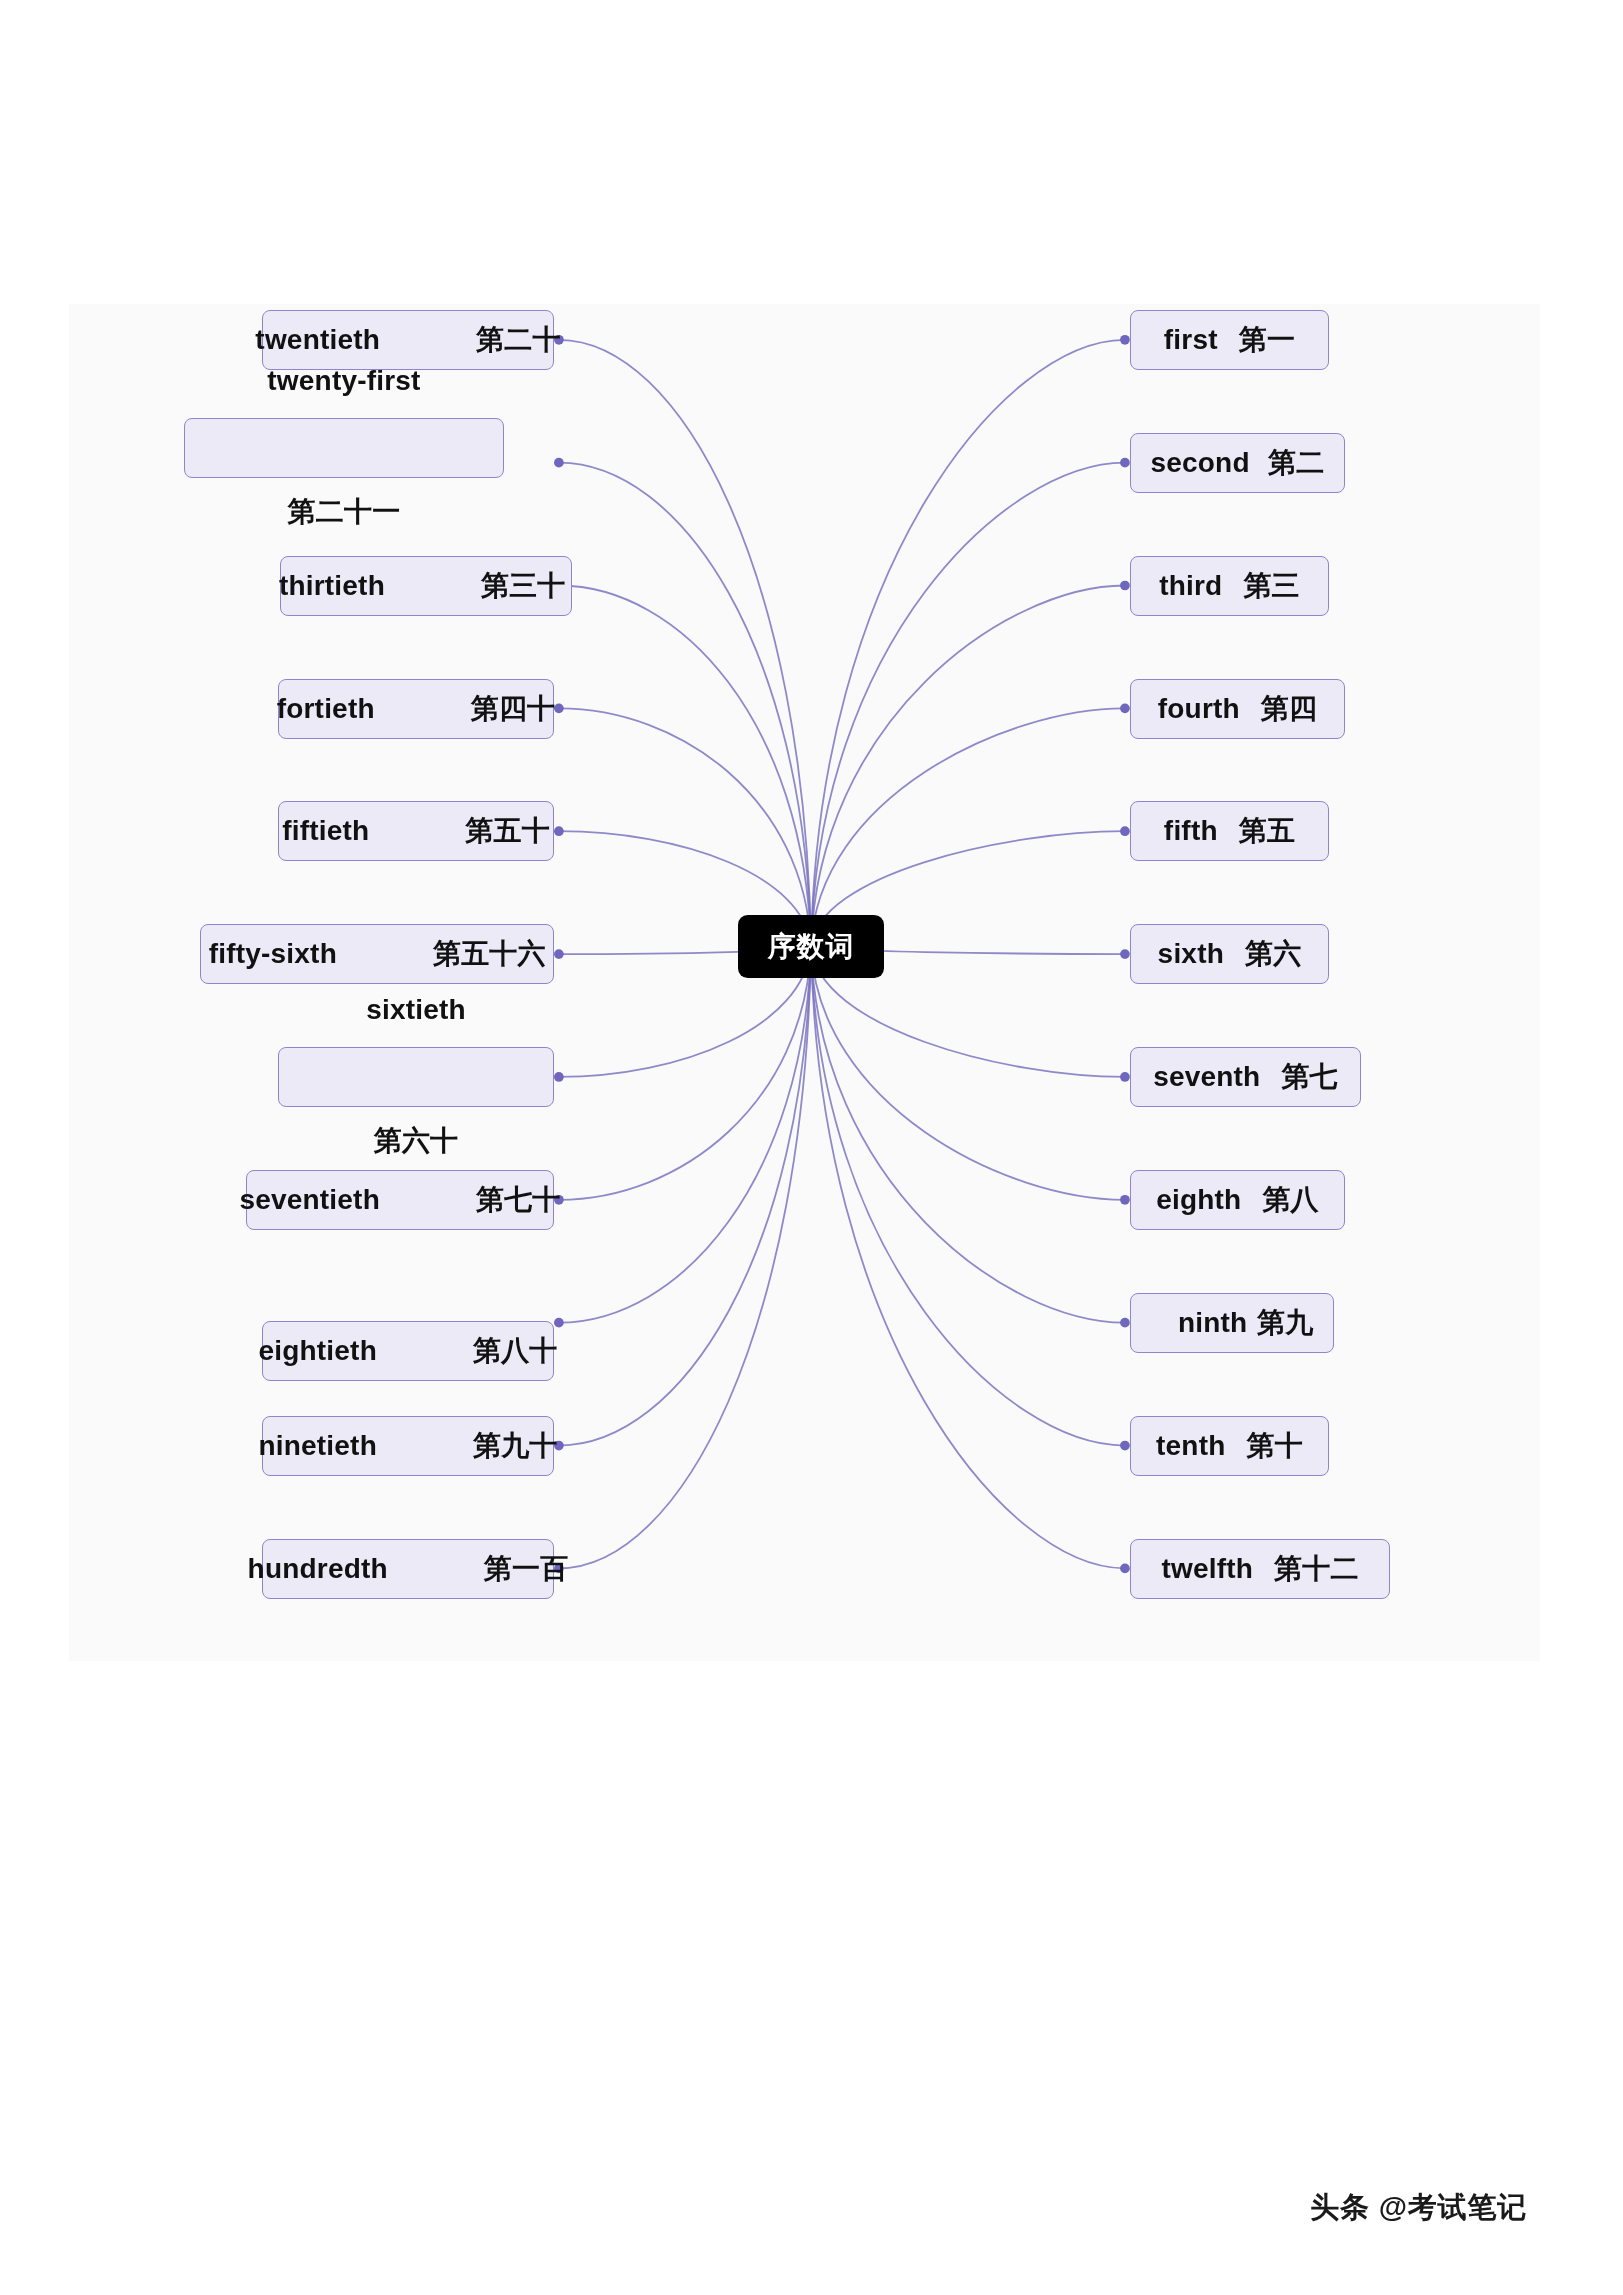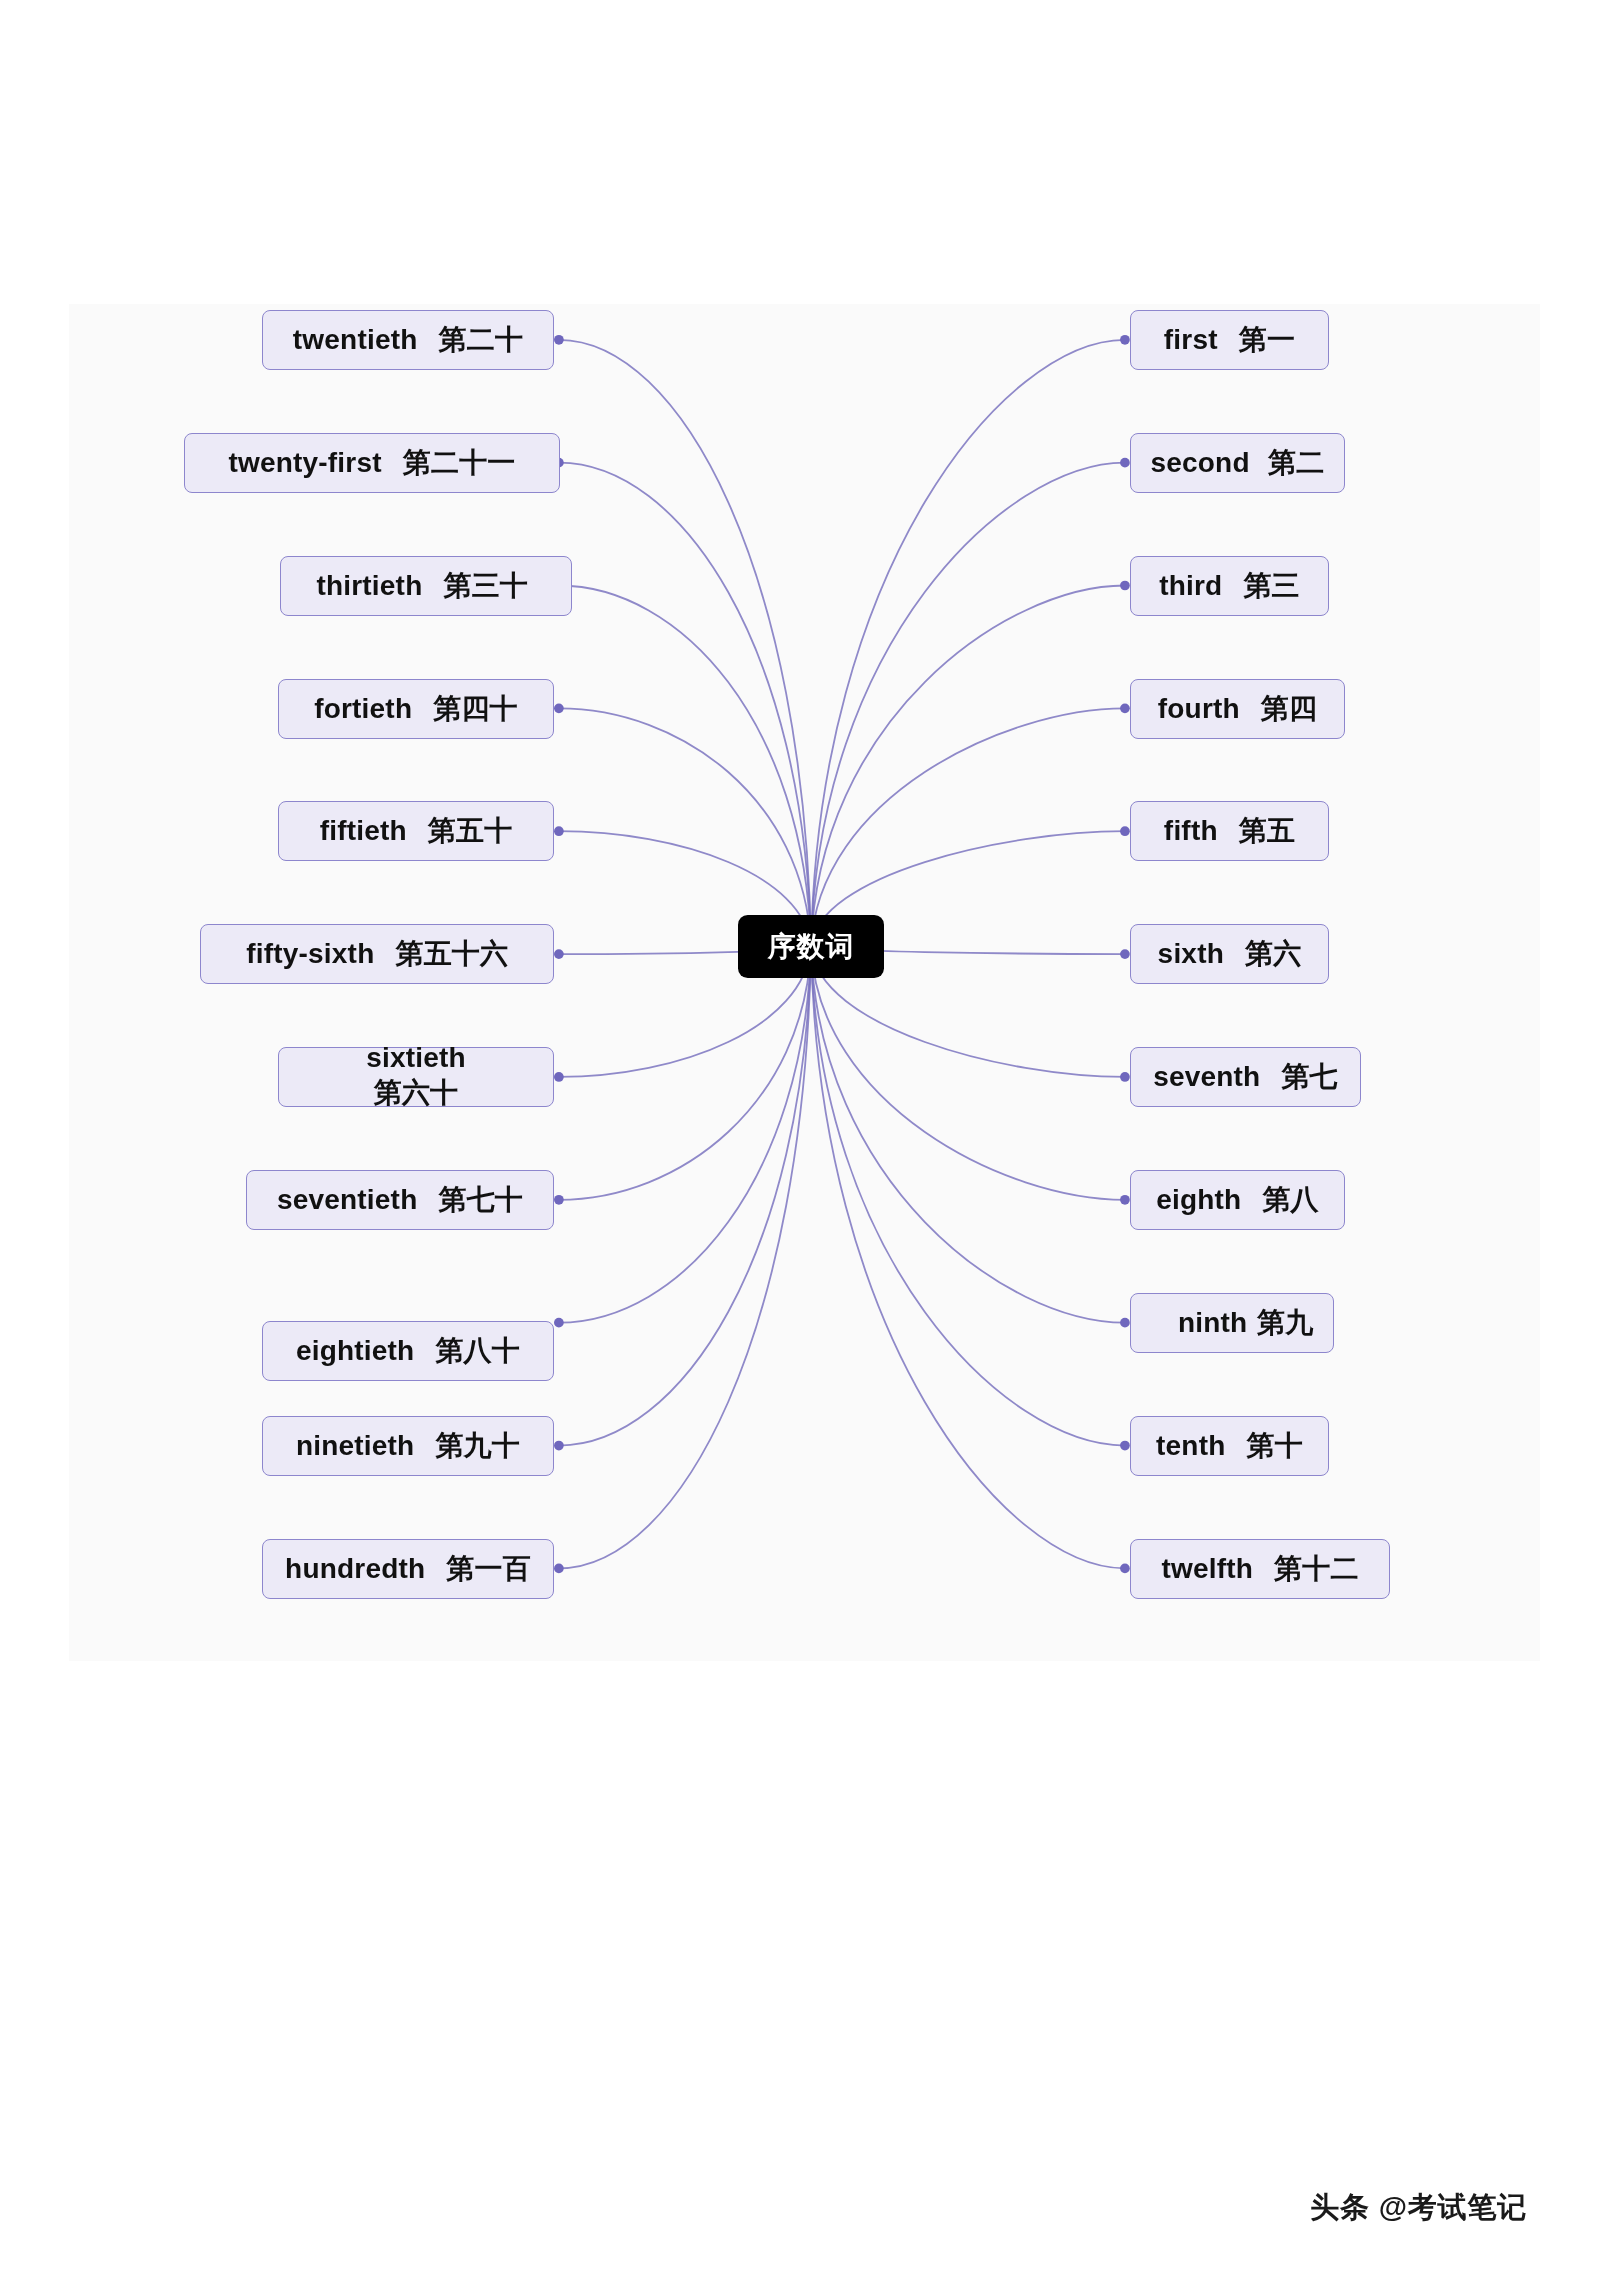--- a/index.html
+++ b/index.html
@@ -64,20 +64,21 @@
     letter-spacing: 0.2px;
     padding: 0 19.5px;
   }
   .node .en { }
   .node .sep { display: inline-block; width: 21px; }
   .node .cn { }
 
   
   .node.left {
     justify-content: center;
+    gap: 48px;
   }
   
   .node.right {
     justify-content: center;
   }
 
   
   #hub {
     position: absolute;
     left: 738px;
@@ -162,21 +163,21 @@
         <circle class="endpoint" cx="1387" cy="1934" r="6"></circle>
       </g>
   </svg>
 
   <div id="nodes-layer">
       <div class="node left" style="width: 292px; top: 310px; left: 262px;">
         <span class="en">twentieth</span>
         <span class="sep"></span>
         <span class="cn">第二十</span>
       </div>
-      <div class="node left" style="width: 376px; top: 433px; left: 184px;">
+      <div class="node left" style="width: 320px; top: 418px; left: 184px; flex-direction: column;">
         <span class="en">twenty-first</span>
         <span class="sep"></span>
         <span class="cn">第二十一</span>
       </div>
       <div class="node left" style="width: 292px; top: 556px; left: 280px; padding-left: 12px;">
         <span class="en">thirtieth</span>
         <span class="sep"></span>
         <span class="cn">第三十</span>
       </div>
       <div class="node left" style="width: 276px; top: 679px; left: 278px;">

